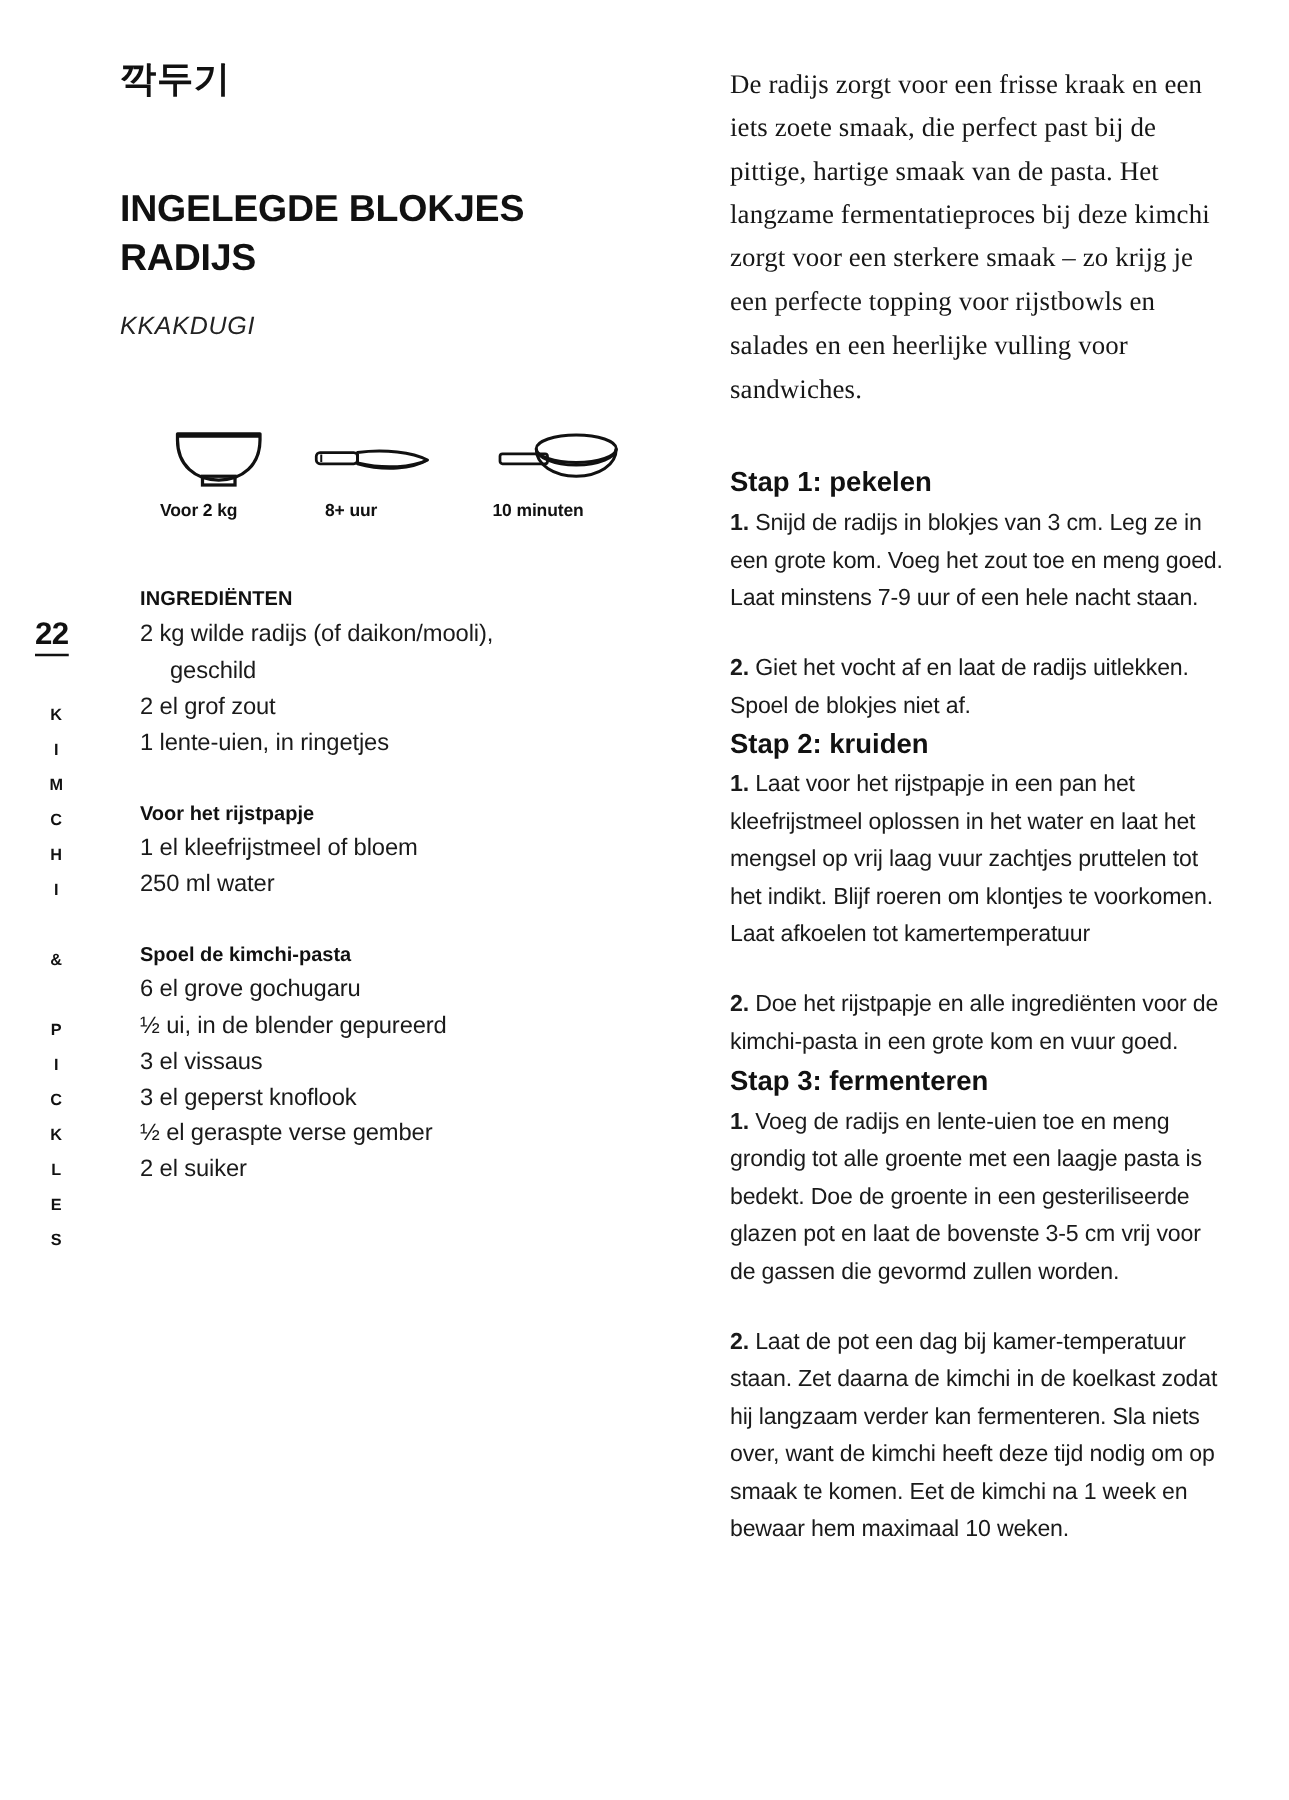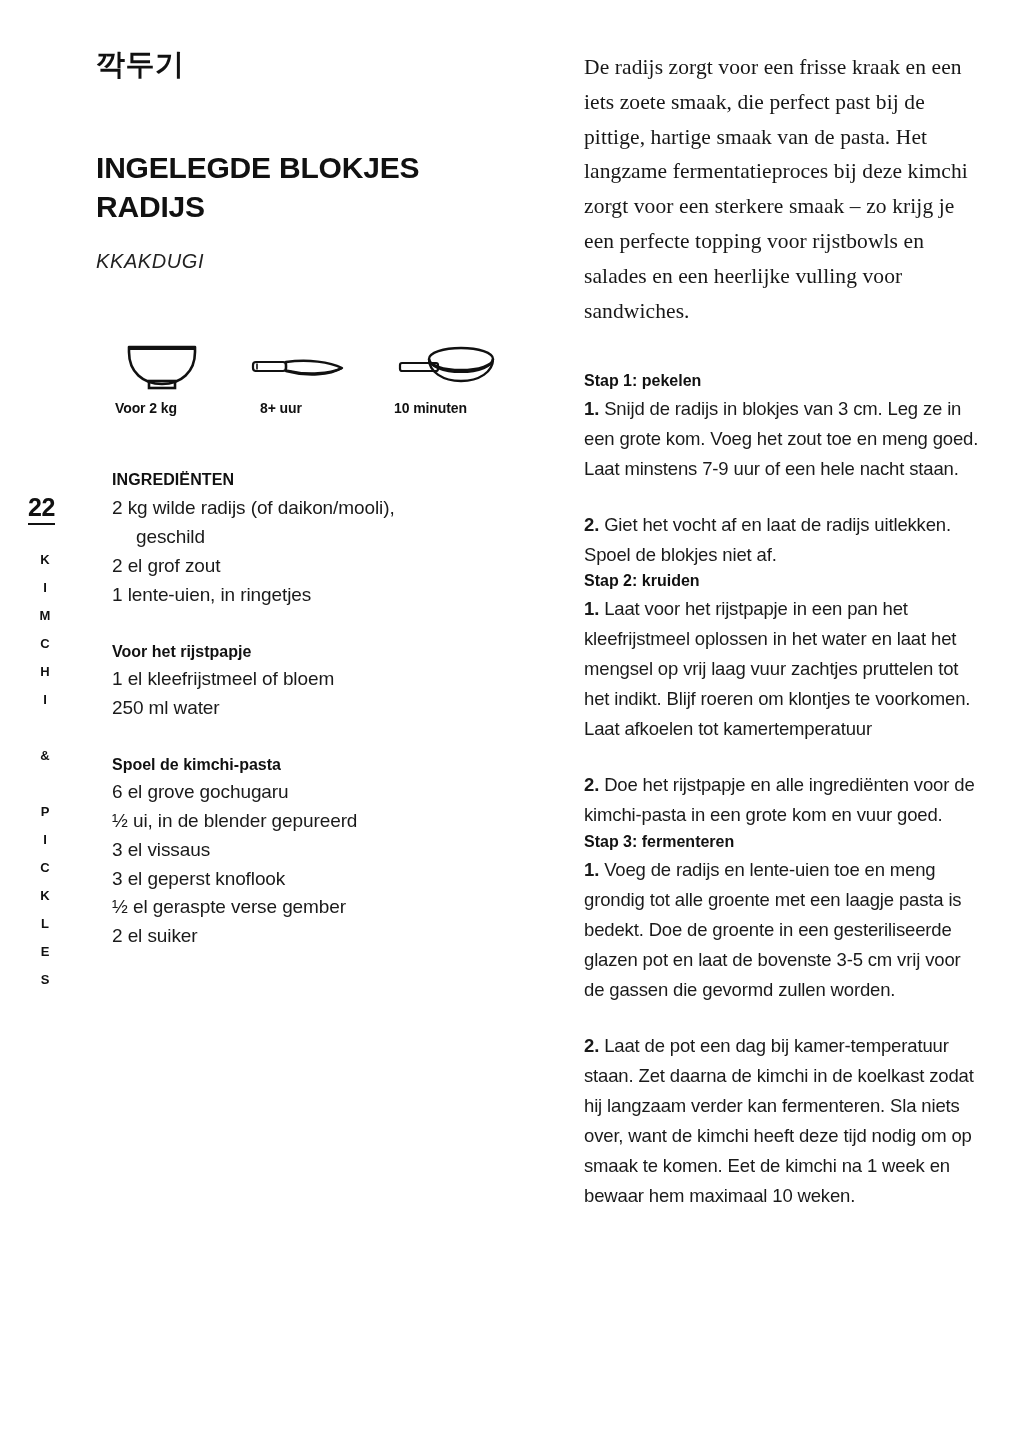--- a/index.html
+++ b/index.html
@@ -25,20 +25,21 @@
 
   
   .margin-rail {
     position: absolute;
     left: 28px;
     top: 495px;
     width: 56px;
     display: flex;
     flex-direction: column;
     align-items: flex-start;
+    gap: 12px;
   }
   .page-number {
     font-size: 25px;
     font-weight: 700;
     letter-spacing: -0.5px;
     line-height: 1;
     color: #111;
     border-bottom: 2.5px solid #111;
     padding-bottom: 3px;
     display: inline-block;
@@ -104,21 +105,21 @@
     position: absolute;
     left: 112px;
     top: 334px;
     width: 400px;
     height: 90px;
   }
   .meta-item {
     position: absolute;
     top: 0;
   }
-  .meta-item.i0 { left: 3px;   width: 108px; }
+  .meta-item.i0 { left: 16px;   width: 108px; }
   .meta-item.i1 { left: 134px; width: 108px; }
   .meta-item.i2 { left: 282px; width: 120px; }
   .meta-icon-box {
     height: 56px;
     display: flex;
     align-items: flex-end;
     justify-content: center;
   }
   .meta-item.i0 .meta-icon-box { justify-content: flex-start; padding-left: 6px; }
   .meta-item.i1 .meta-icon-box { justify-content: flex-start; padding-left: 4px; }
@@ -184,21 +185,21 @@
   .intro-para {
     font-family: "Liberation Serif", serif;
     font-size: 21.5px;
     line-height: 1.62;
     color: #171717;
     margin: 0 0 40px 0;
     letter-spacing: 0.1px;
   }
   .step-block { margin-bottom: 0; }
   .step-heading {
-    font-size: 16px;
+    font-size: 22px;
     font-weight: 700;
     color: #111;
     line-height: 1.5;
     margin: 0 0 1px 0;
   }
   .step-para {
     font-size: 18.5px;
     font-weight: 400;
     color: #1a1a1a;
     line-height: 1.62;

